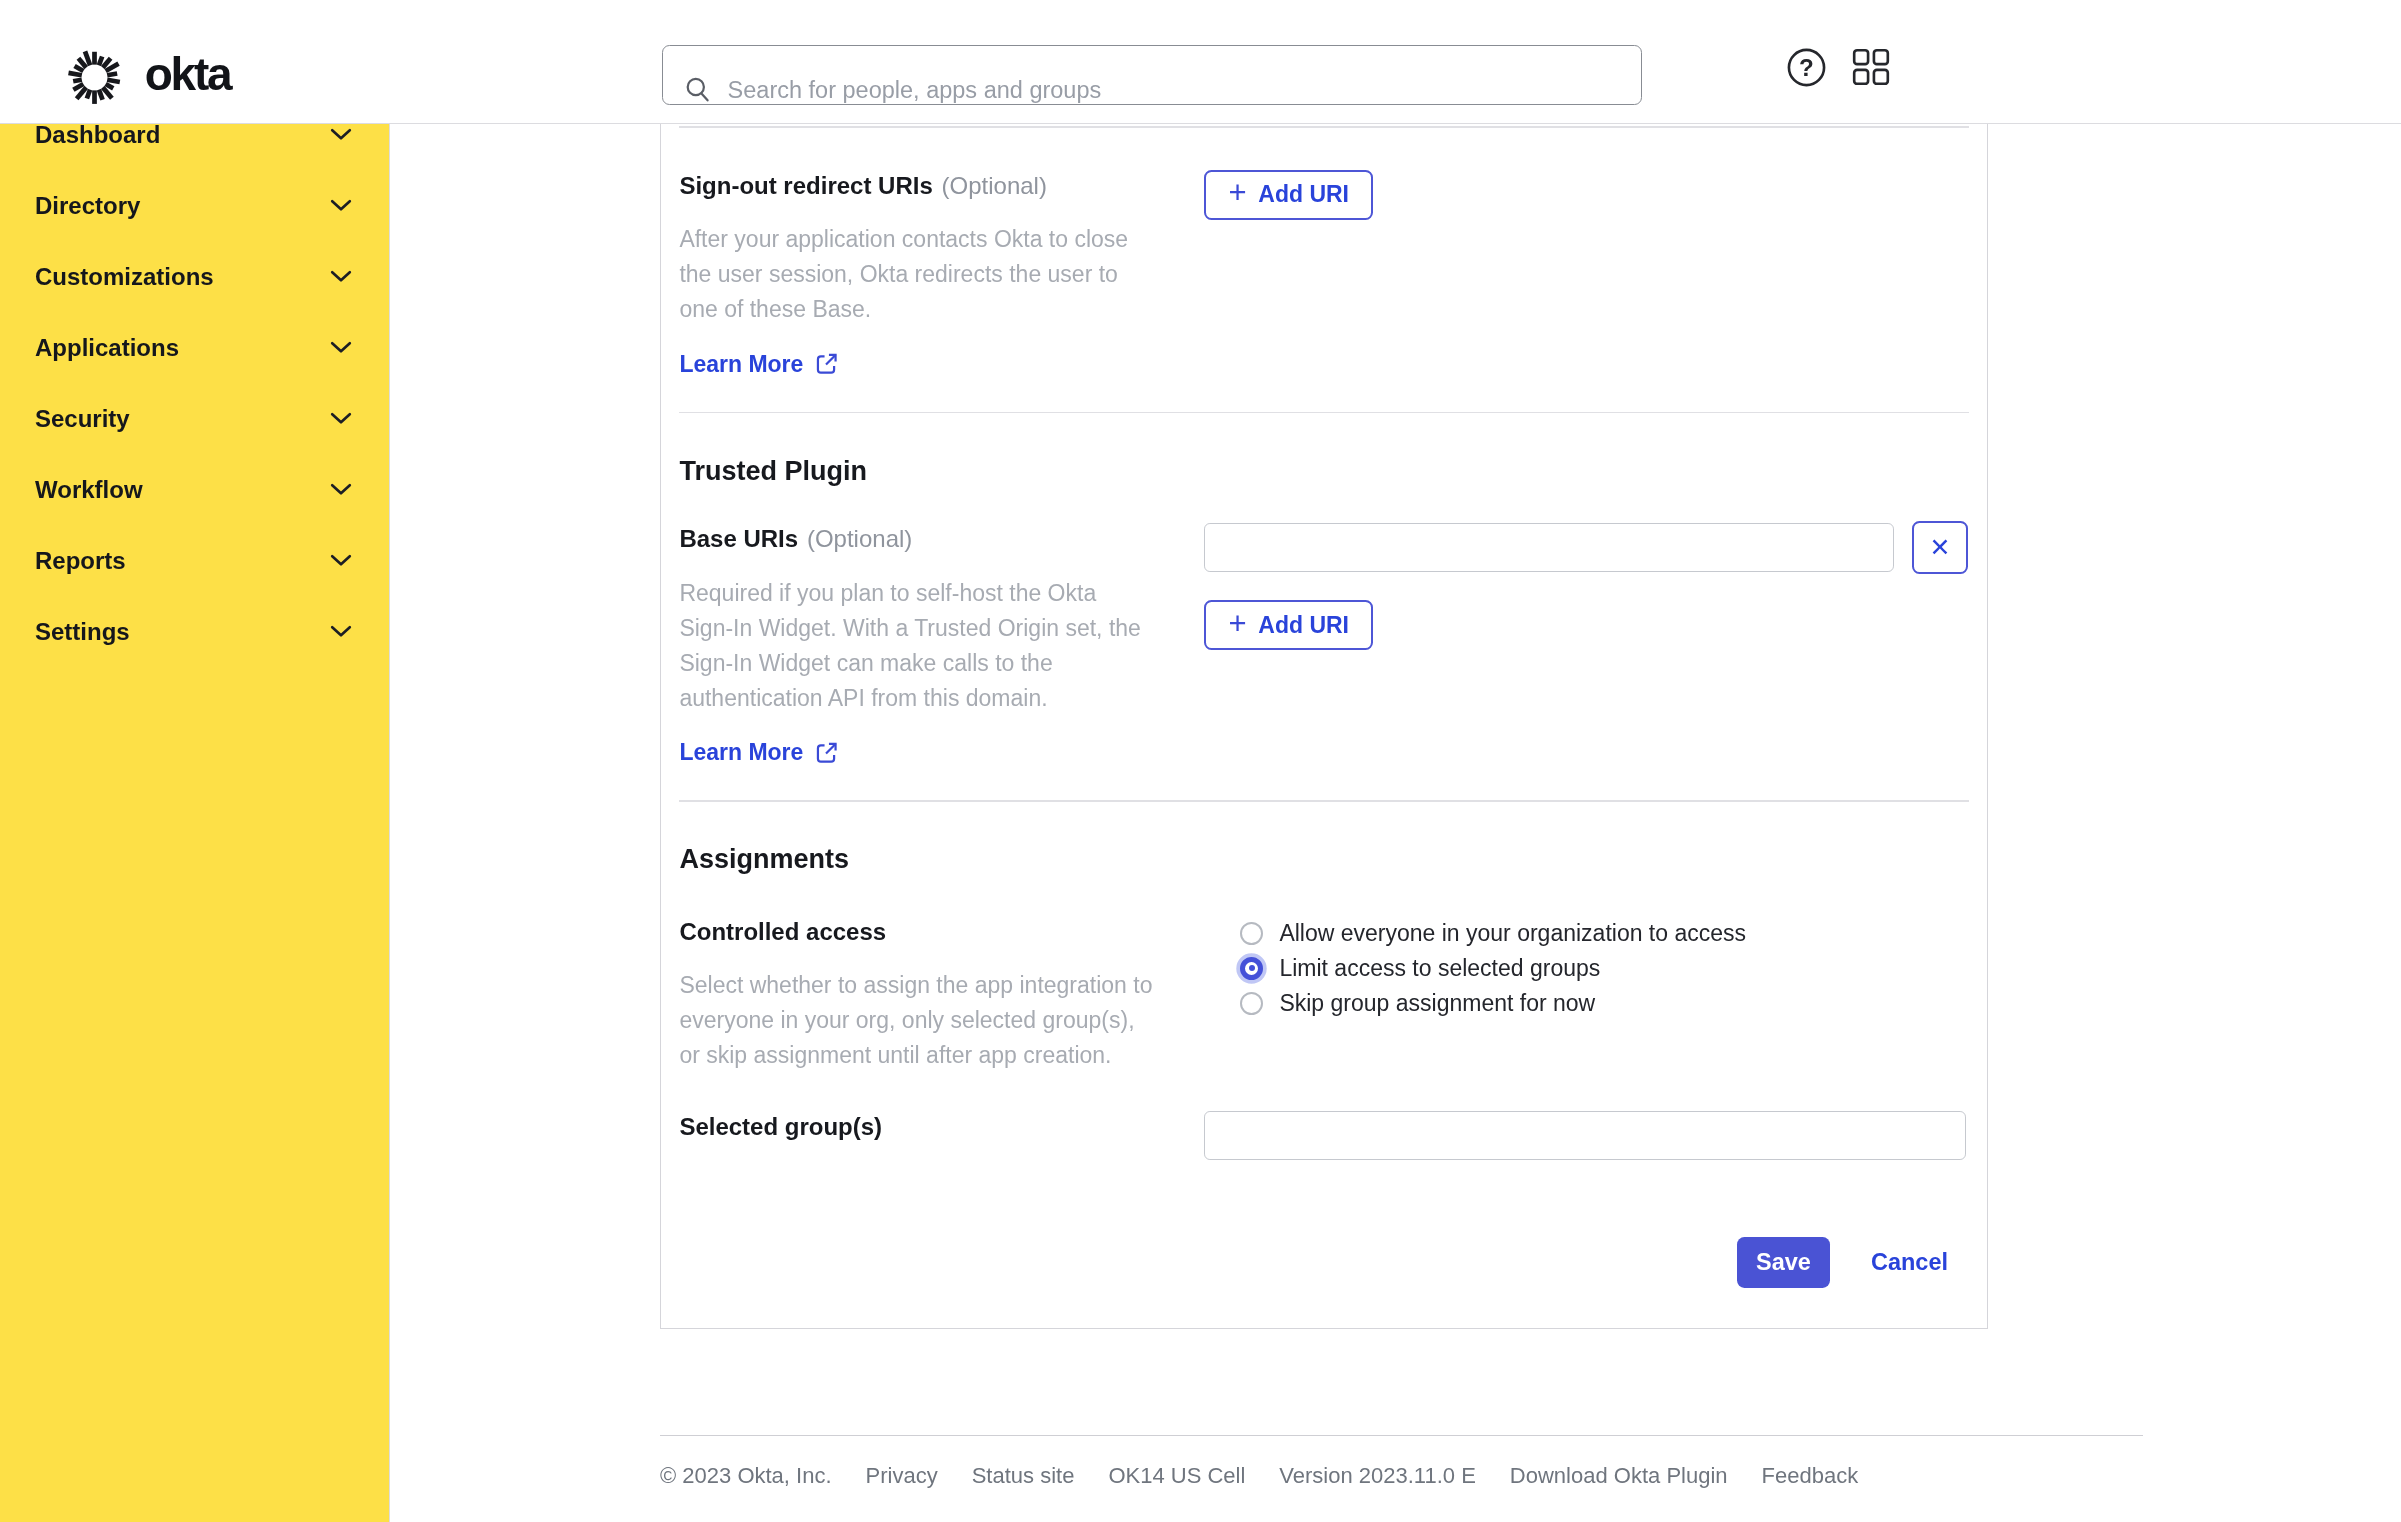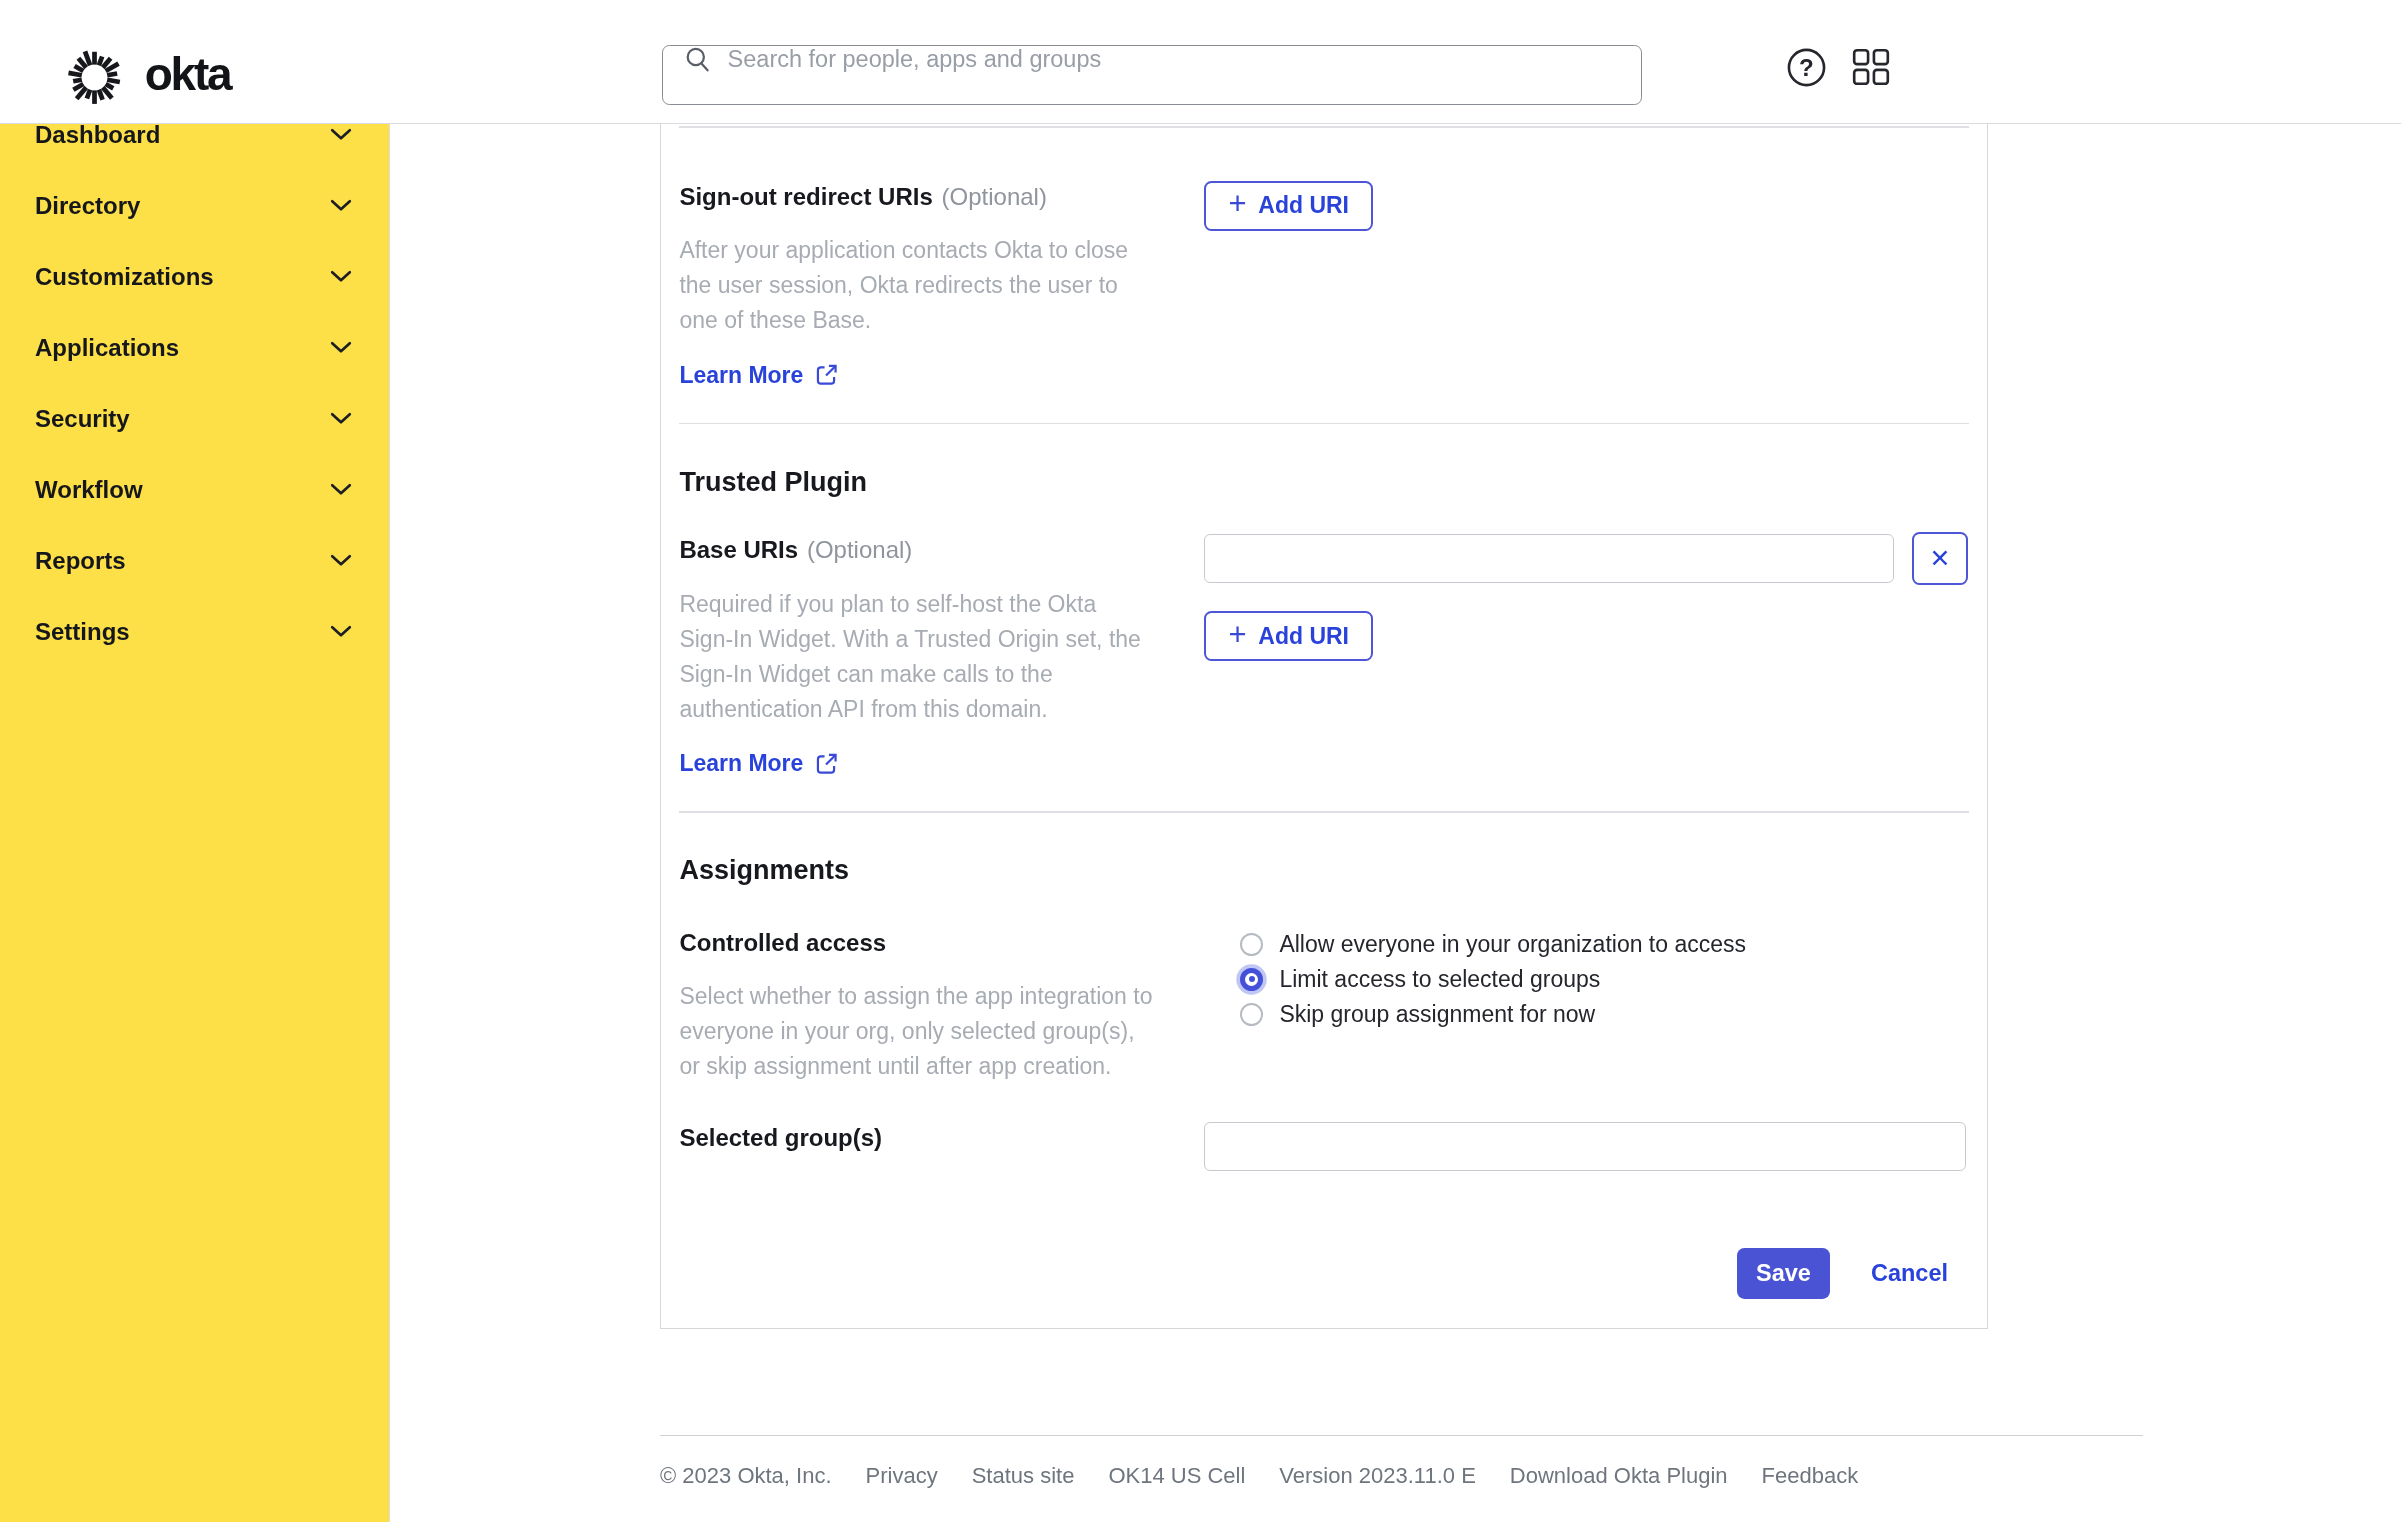--- a/index.html
+++ b/index.html
@@ -15,21 +15,21 @@
   }
 
   
   .header { position:absolute; left:0; top:0; width:2401px; height:92px;
             background:#fff; border-bottom:1.5px solid var(--border); z-index:5;margin-top:32px; }
   .logo { position:absolute; left:62px; top:12.5px; display:flex; align-items:center; gap:17.7px; cursor:pointer; }
   .logo-burst { width:65px; height:65px; }
   .logo-word { font-size:46px; font-weight:700; letter-spacing:-2.2px; color:#121418; padding-bottom:5.9px; }
   .search { position:absolute; left:662px; top:12.5px; width:980px; height:60px;
             border:1.5px solid #888c93; border-radius:7.4px; background:#fff;
-            display:flex; align-items:flex-start; padding:0 20.6px; gap:16px; }
+            display:flex; align-items:flex-end; padding:0 20.6px; gap:16px; }
   .search svg { flex:none; }
   .search input { border:none; outline:none; flex:1; font-size:23.5px; color:#30343b;
                   font-family:inherit; background:transparent; }
   .search input::placeholder { color:#989da6; }
   .hdr-icons { position:absolute; left:1786px; top:14.7px; display:flex; gap:25px; align-items:center; }
   .icon-btn { background:none; border:none; cursor:pointer; padding:0; display:flex; align-items:center; }
 
   
   .sidebar { position:absolute; left:0; top:92px; width:390px; height:1431px;
              border-right:1.5px solid var(--border); background:#fde047; padding-top:7.4px; }
@@ -39,21 +39,21 @@
 
   
   .card { position:absolute; left:660px; top:92px; width:1328px; height:1237px;
           background:#fff; border:1.5px solid #d5d5da; border-top:none; padding:0 18.4px; }
   .card-top-gap { height:34px; }
   .card-divider { height:1.5px; background:#e0e0e4; }
 
   .section { display:flex; }
   .sec-left { width:475px; margin-right:50px; flex:none; }
   .sec-right { flex:1; min-width:0; }
-  .sec-signout { padding:53px 0 34px 0; }
+  .sec-signout { padding:42px 0 34px 0; }
   .sec-pad-bottom { padding-bottom:34px; }
 
   .field-label { font-size:24px; font-weight:700; color:#17191e; line-height:32px; }
   .optional { color:#8f949d; font-weight:400; margin-left:8.8px; }
   .desc { margin-top:20.6px; font-size:23px; line-height:35px; color:#a7abb2; }
   .learn { margin-top:23.5px; display:flex; align-items:center; gap:11.8px; width:max-content;
            font-size:23px; font-weight:700; color:var(--link); cursor:pointer; }
 
   .btn-outline { display:inline-flex; align-items:center; gap:11.8px; height:50px; padding:0 22px;
                  border:2.2px solid #4d56d6; border-radius:7.4px; background:#fff;

